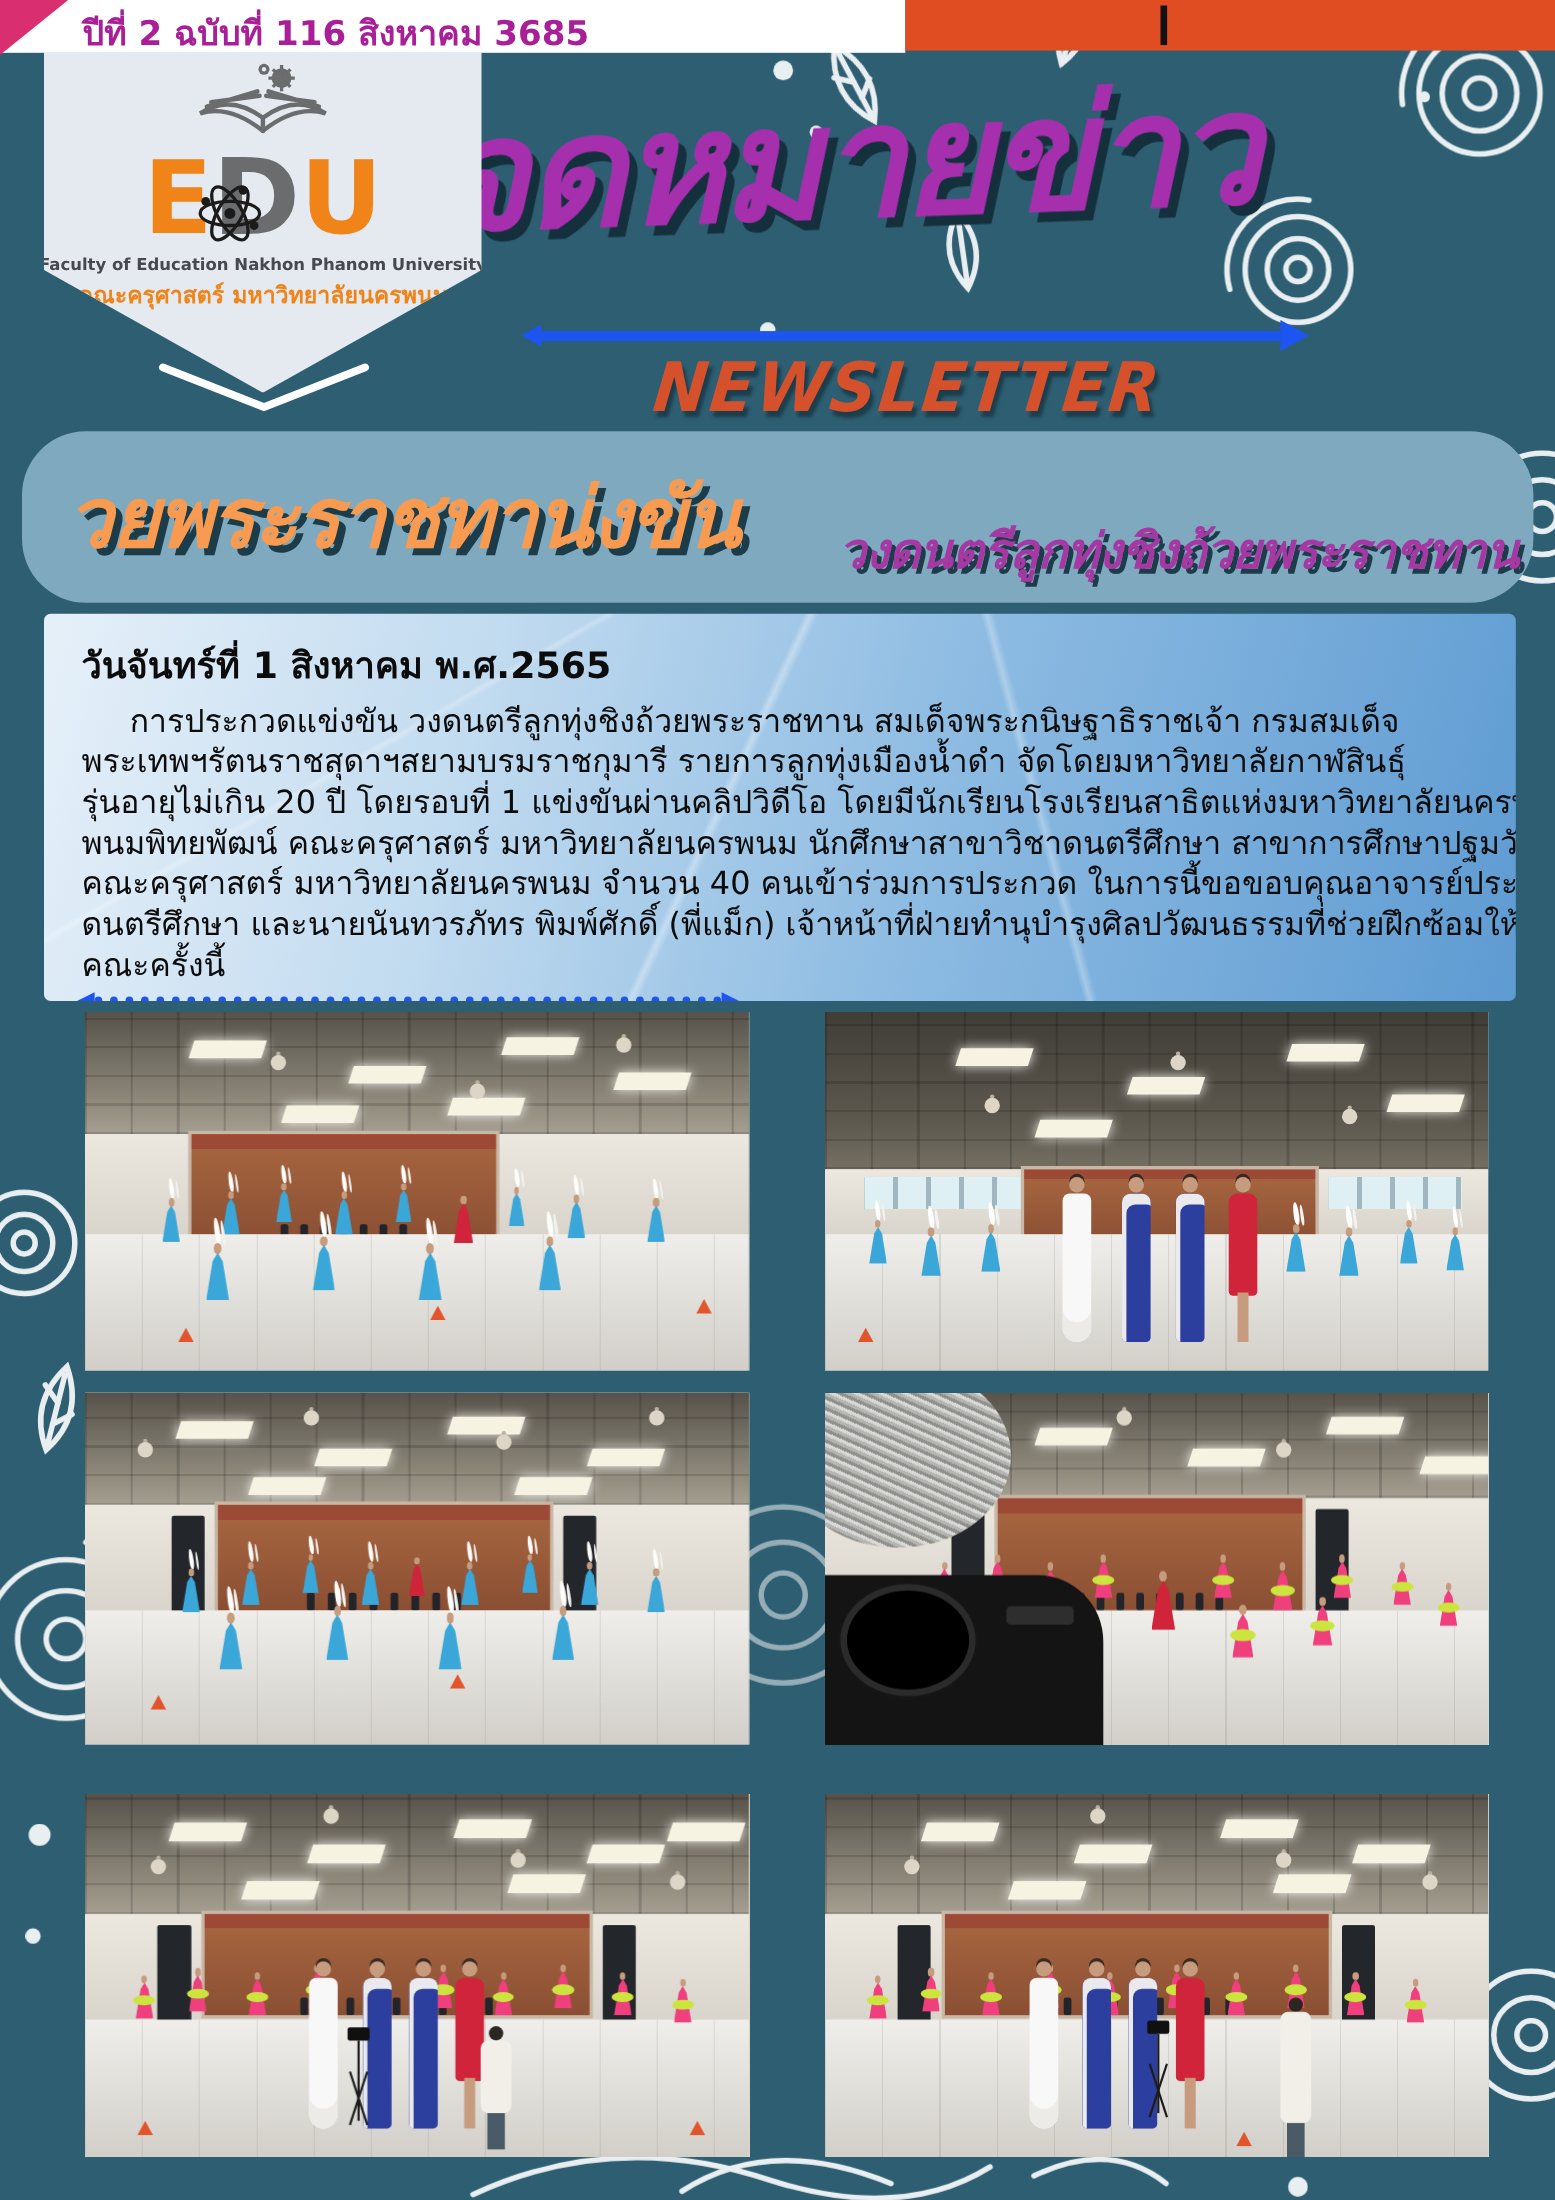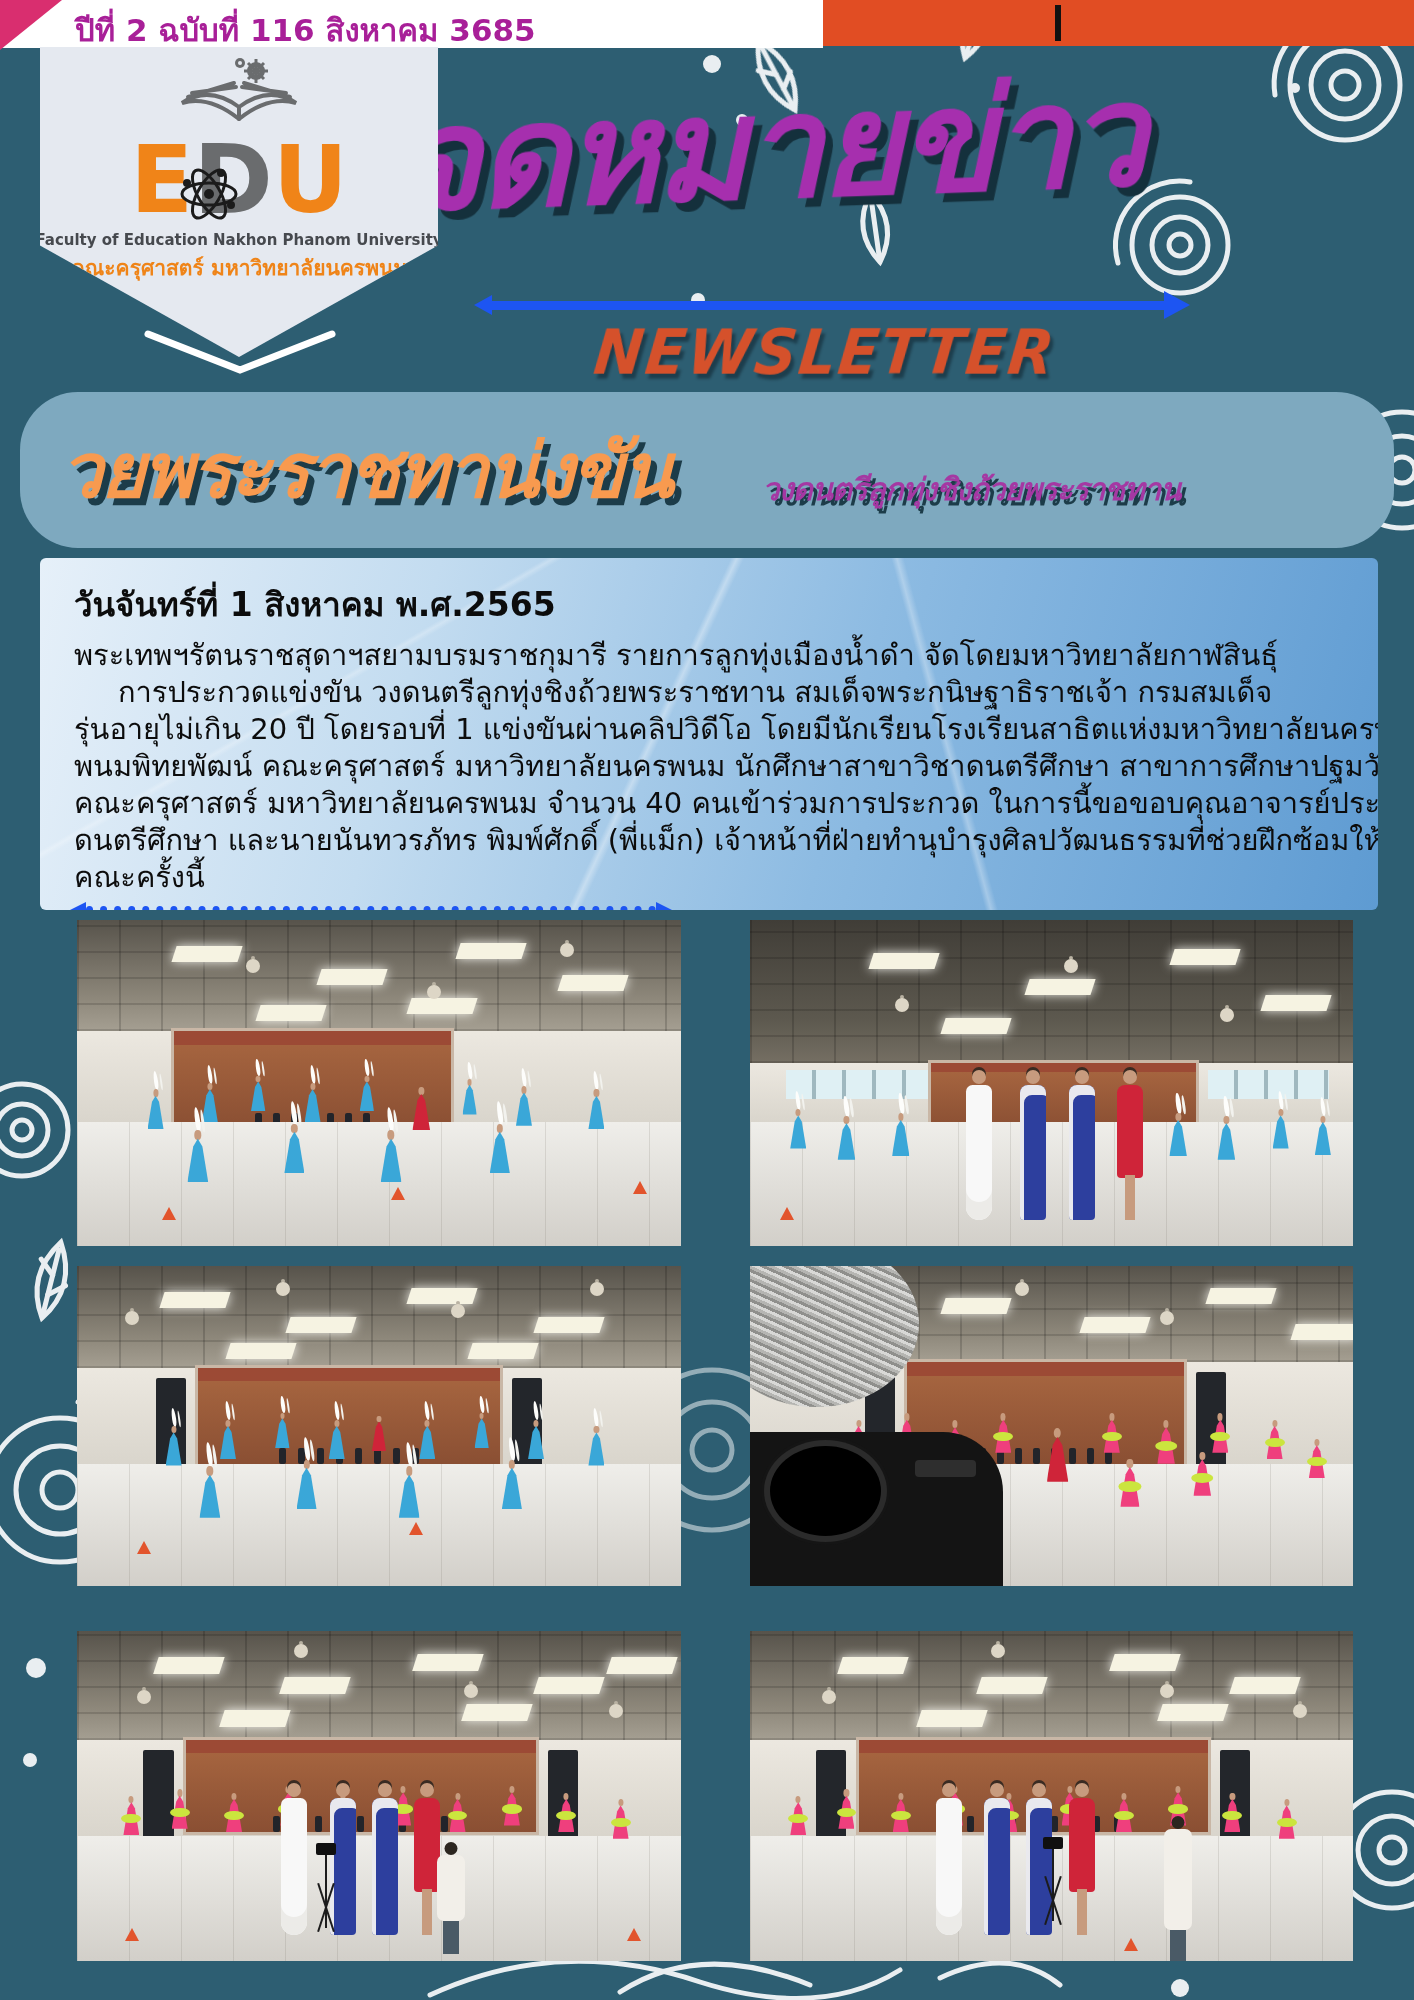--- a/index.html
+++ b/index.html
@@ -66,21 +66,21 @@
   
   .banner{
     position:absolute;left:20px;top:392px;width:1374px;height:156px;background:#7ea9bf;
     border-radius:58px;z-index:3;
   }
   .banner-title{
     position:absolute;left:40px;top:18px;font-size:76px;font-weight:900;font-style:italic;
     color:#f89a4f;text-shadow:6px 7px 0 #1c3c49;white-space:nowrap;letter-spacing:-2px;
   }
   .banner-subtitle{
-    position:absolute;left:742px;top:72px;font-size:31px;font-weight:900;font-style:italic;
+    position:absolute;left:742px;top:72px;font-size:45px;font-weight:900;font-style:italic;
     color:#a538a3;text-shadow:4px 5px 0 #1c3c49;white-space:nowrap;letter-spacing:-1px;
   }
   
   .article-box{
     position:absolute;left:40px;top:558px;width:1338px;height:352px;z-index:3;border-radius:6px;
     background:linear-gradient(105deg,#e6f0f9 0%,#c3dcf0 28%,#8dbbe2 60%,#5e9bd2 100%);
     overflow:hidden;
   }
   .article-box::after{
     content:"";position:absolute;inset:0;
@@ -297,22 +297,22 @@
 <div class="newsletter">NEWSLETTER</div>
 
 <div class="banner">
   <div class="banner-title">วยพระราชทาน่งขัน</div>
   <div class="banner-subtitle">วงดนตรีลูกทุ่งชิงถ้วยพระราชทาน</div>
 </div>
 
 <div class="article-box">
   <div class="article-inner">
     <div class="date-heading">วันจันทร์ที่ 1 สิงหาคม พ.ศ.2565</div>
+    <div class="para-line first">การประกวดแข่งขัน วงดนตรีลูกทุ่งชิงถ้วยพระราชทาน สมเด็จพระกนิษฐาธิราชเจ้า กรมสมเด็จ</div>
     <div class="para-line">พระเทพฯรัตนราชสุดาฯสยามบรมราชกุมารี รายการลูกทุ่งเมืองน้ำดำ จัดโดยมหาวิทยาลัยกาฬสินธุ์</div>
-    <div class="para-line first">การประกวดแข่งขัน วงดนตรีลูกทุ่งชิงถ้วยพระราชทาน สมเด็จพระกนิษฐาธิราชเจ้า กรมสมเด็จ</div>
     <div class="para-line">รุ่นอายุไม่เกิน 20 ปี โดยรอบที่ 1 แข่งขันผ่านคลิปวิดีโอ โดยมีนักเรียนโรงเรียนสาธิตแห่งมหาวิทยาลัยนครพนม</div>
     <div class="para-line">พนมพิทยพัฒน์ คณะครุศาสตร์ มหาวิทยาลัยนครพนม นักศึกษาสาขาวิชาดนตรีศึกษา สาขาการศึกษาปฐมวัย</div>
     <div class="para-line">คณะครุศาสตร์ มหาวิทยาลัยนครพนม จำนวน 40 คนเข้าร่วมการประกวด ในการนี้ขอขอบคุณอาจารย์ประจำสาขาวิชา</div>
     <div class="para-line">ดนตรีศึกษา และนายนันทวรภัทร พิมพ์ศักดิ์ (พี่แม็ก) เจ้าหน้าที่ฝ่ายทำนุบำรุงศิลปวัฒนธรรมที่ช่วยฝึกซ้อมให้กับน้อง ๆ</div>
     <div class="para-line">คณะครั้งนี้</div>
     <div class="dotted-rule"></div>
     <div class="credit">ภาพ/ข่าว : สาขาวิชาดนตรีศึกษา คณะครุศาสตร์</div>
   </div>
 </div>
 

